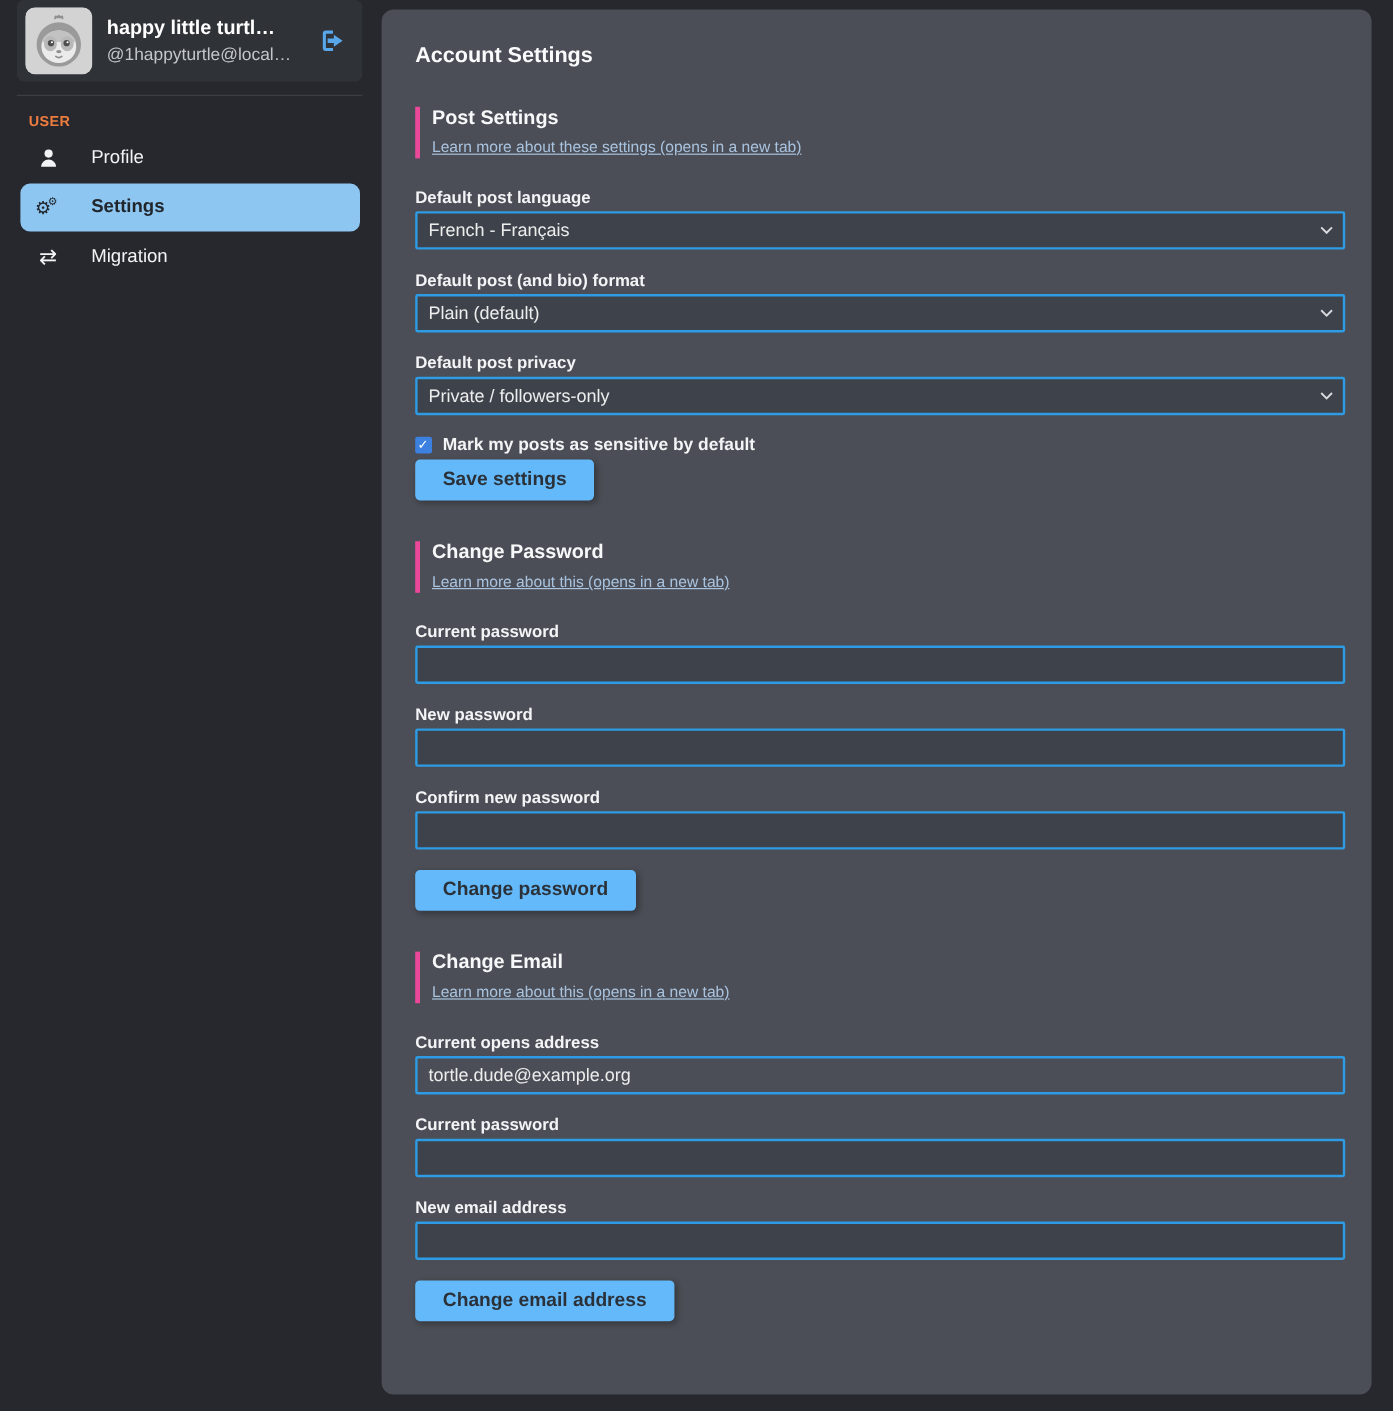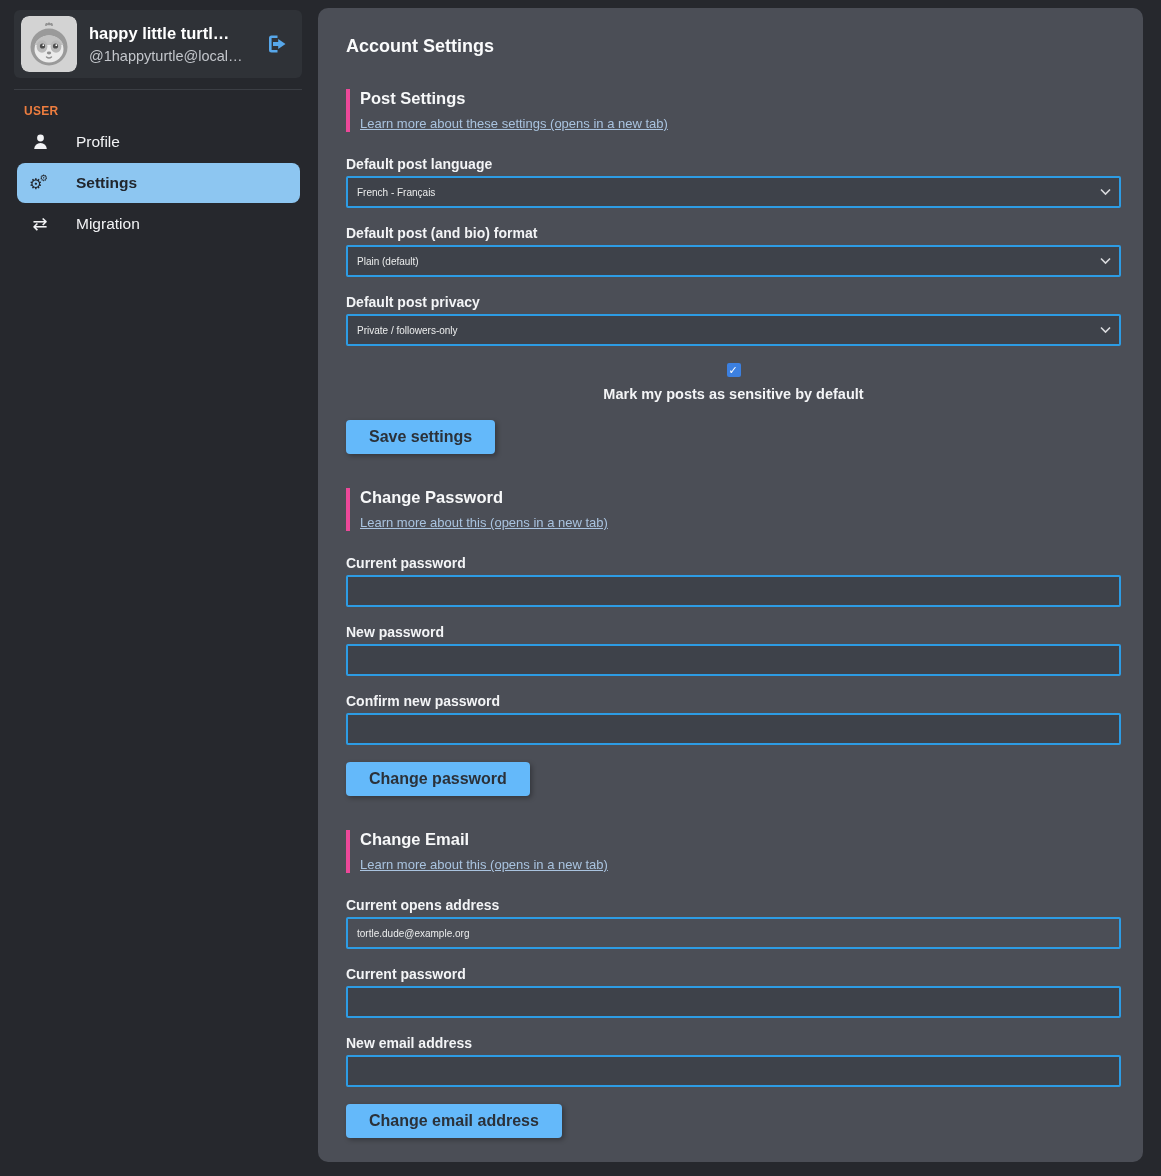--- a/index.html
+++ b/index.html
@@ -7,21 +7,21 @@
   body {
     width: 1161px; height: 1176px;
     background: #26282d;
     font-family: "Liberation Sans", "DejaVu Sans", sans-serif;
     color: #eceded;
     overflow: hidden;
   }
   .app { display: flex; width: 1161px; height: 1176px; }
 
   
-  .sidebar { width: 318px; flex-shrink: 0; padding-top: 10px; }
+  .sidebar { width: 318px; flex-shrink: 0; }
   .user-card {
     margin: 0 16px 0 14px; height: 68px;
     background: #2f3237; border-radius: 6px;
     display: flex; align-items: center; gap: 12px; padding: 6px 12px 6px 7px;
   }
   .avatar { width: 56px; height: 56px; border-radius: 8px; display: block; flex-shrink: 0; }
   .user-info { flex: 1; min-width: 0; }
   .user-name { font-weight: bold; font-size: 16.5px; color: #ffffff; white-space: nowrap; overflow: hidden; }
   .user-handle { font-size: 14.5px; color: #c3c6cb; margin-top: 5px; white-space: nowrap; overflow: hidden; }
   .logout-btn { flex-shrink: 0; width: 26px; height: 26px; cursor: pointer; display: flex; align-items: center; justify-content: center; }
@@ -54,30 +54,30 @@
   .section-head { border-left: 4px solid #ec4899; padding-left: 10px; margin-bottom: 24px; }
   .section-head h2 { font-size: 16.5px; font-weight: bold; color: #f7f8f9; margin: 0 0 6px; }
   .section-link { font-size: 13px; color: #a9c3df; text-decoration: underline; cursor: pointer; }
   .field { margin-bottom: 17px; }
   .field-label { display: block; font-size: 14px; font-weight: bold; color: #f3f4f6; margin-bottom: 4px; }
   .control-wrap { position: relative; }
   select.control, input.control {
     width: 100%; height: 32px;
     background: #3e424a; color: #eceded;
     border: 2px solid #2d9ce4; border-radius: 2px;
-    font-size: 10px; padding: 0 9px;
+    font-size: 15px; padding: 0 9px;
     font-family: "Liberation Sans", "DejaVu Sans", sans-serif;
     appearance: none; -webkit-appearance: none; outline: none;
   }
   input.control.lighter { background: #4b4e56; }
   .chev {
     position: absolute; right: 10px; top: 50%; transform: translateY(-50%);
     pointer-events: none; display: flex;
   }
-  .checkbox-row { display: flex; align-items: center; gap: 9px; margin: 2px 0 18px; flex-direction: column; }
+  .checkbox-row { display: flex; align-items: center; gap: 9px; margin: 2px 0 4px; }
   .checkbox {
     width: 14px; height: 14px; background: #3c80e0; border-radius: 2px;
     position: relative; cursor: pointer; flex-shrink: 0;
   }
   .checkbox.checked::after {
     content: "✓"; color: #ffffff; font-size: 11px; font-weight: bold;
     position: absolute; left: 2px; top: 0px; line-height: 14px;
   }
   .checkbox-label { font-size: 14.5px; font-weight: bold; color: #f3f4f6; }
   .btn {

